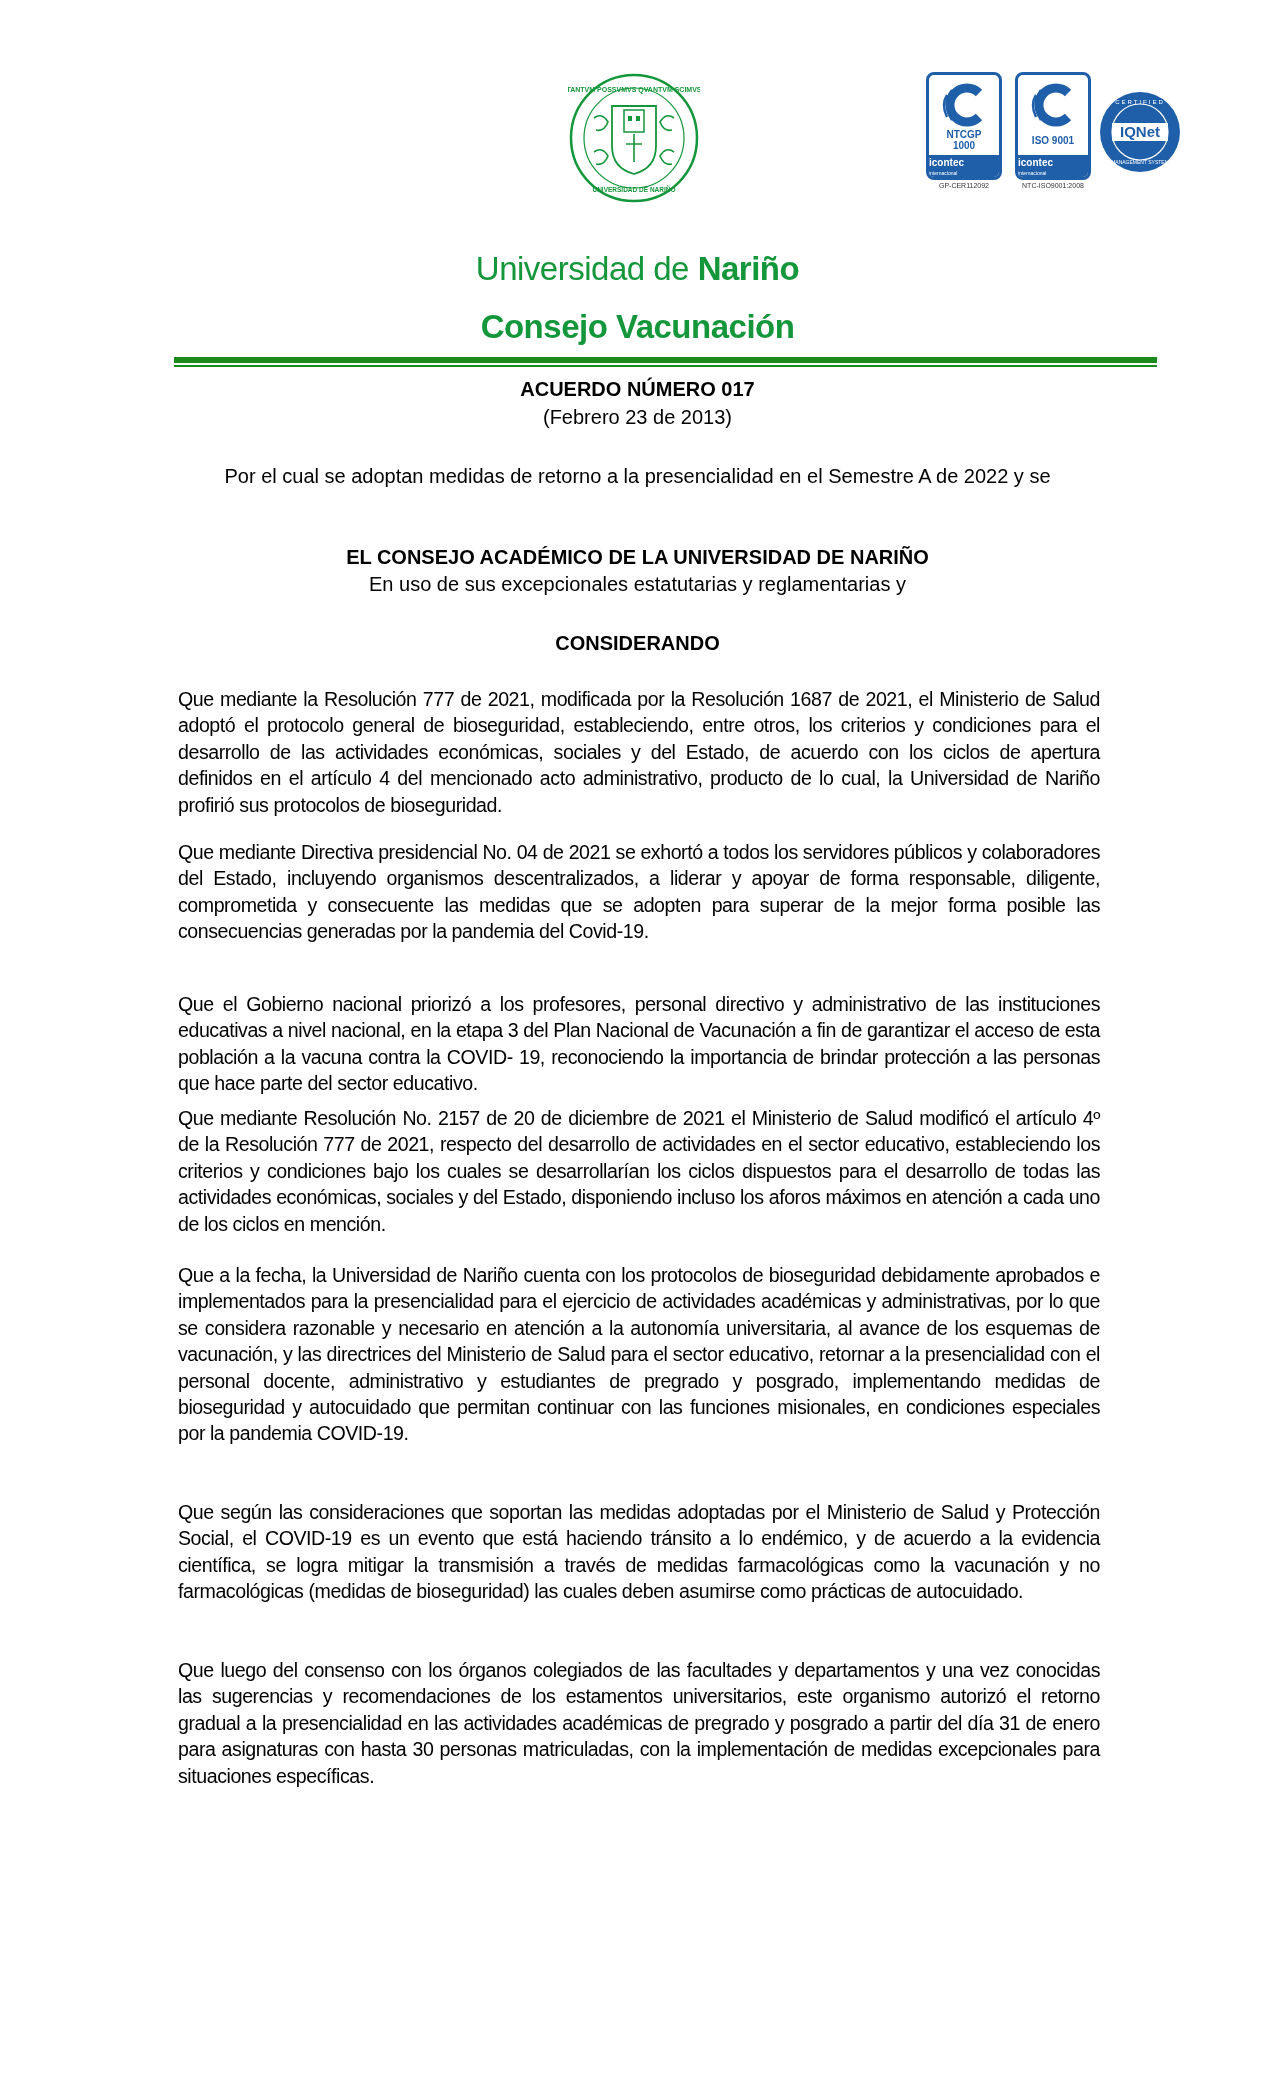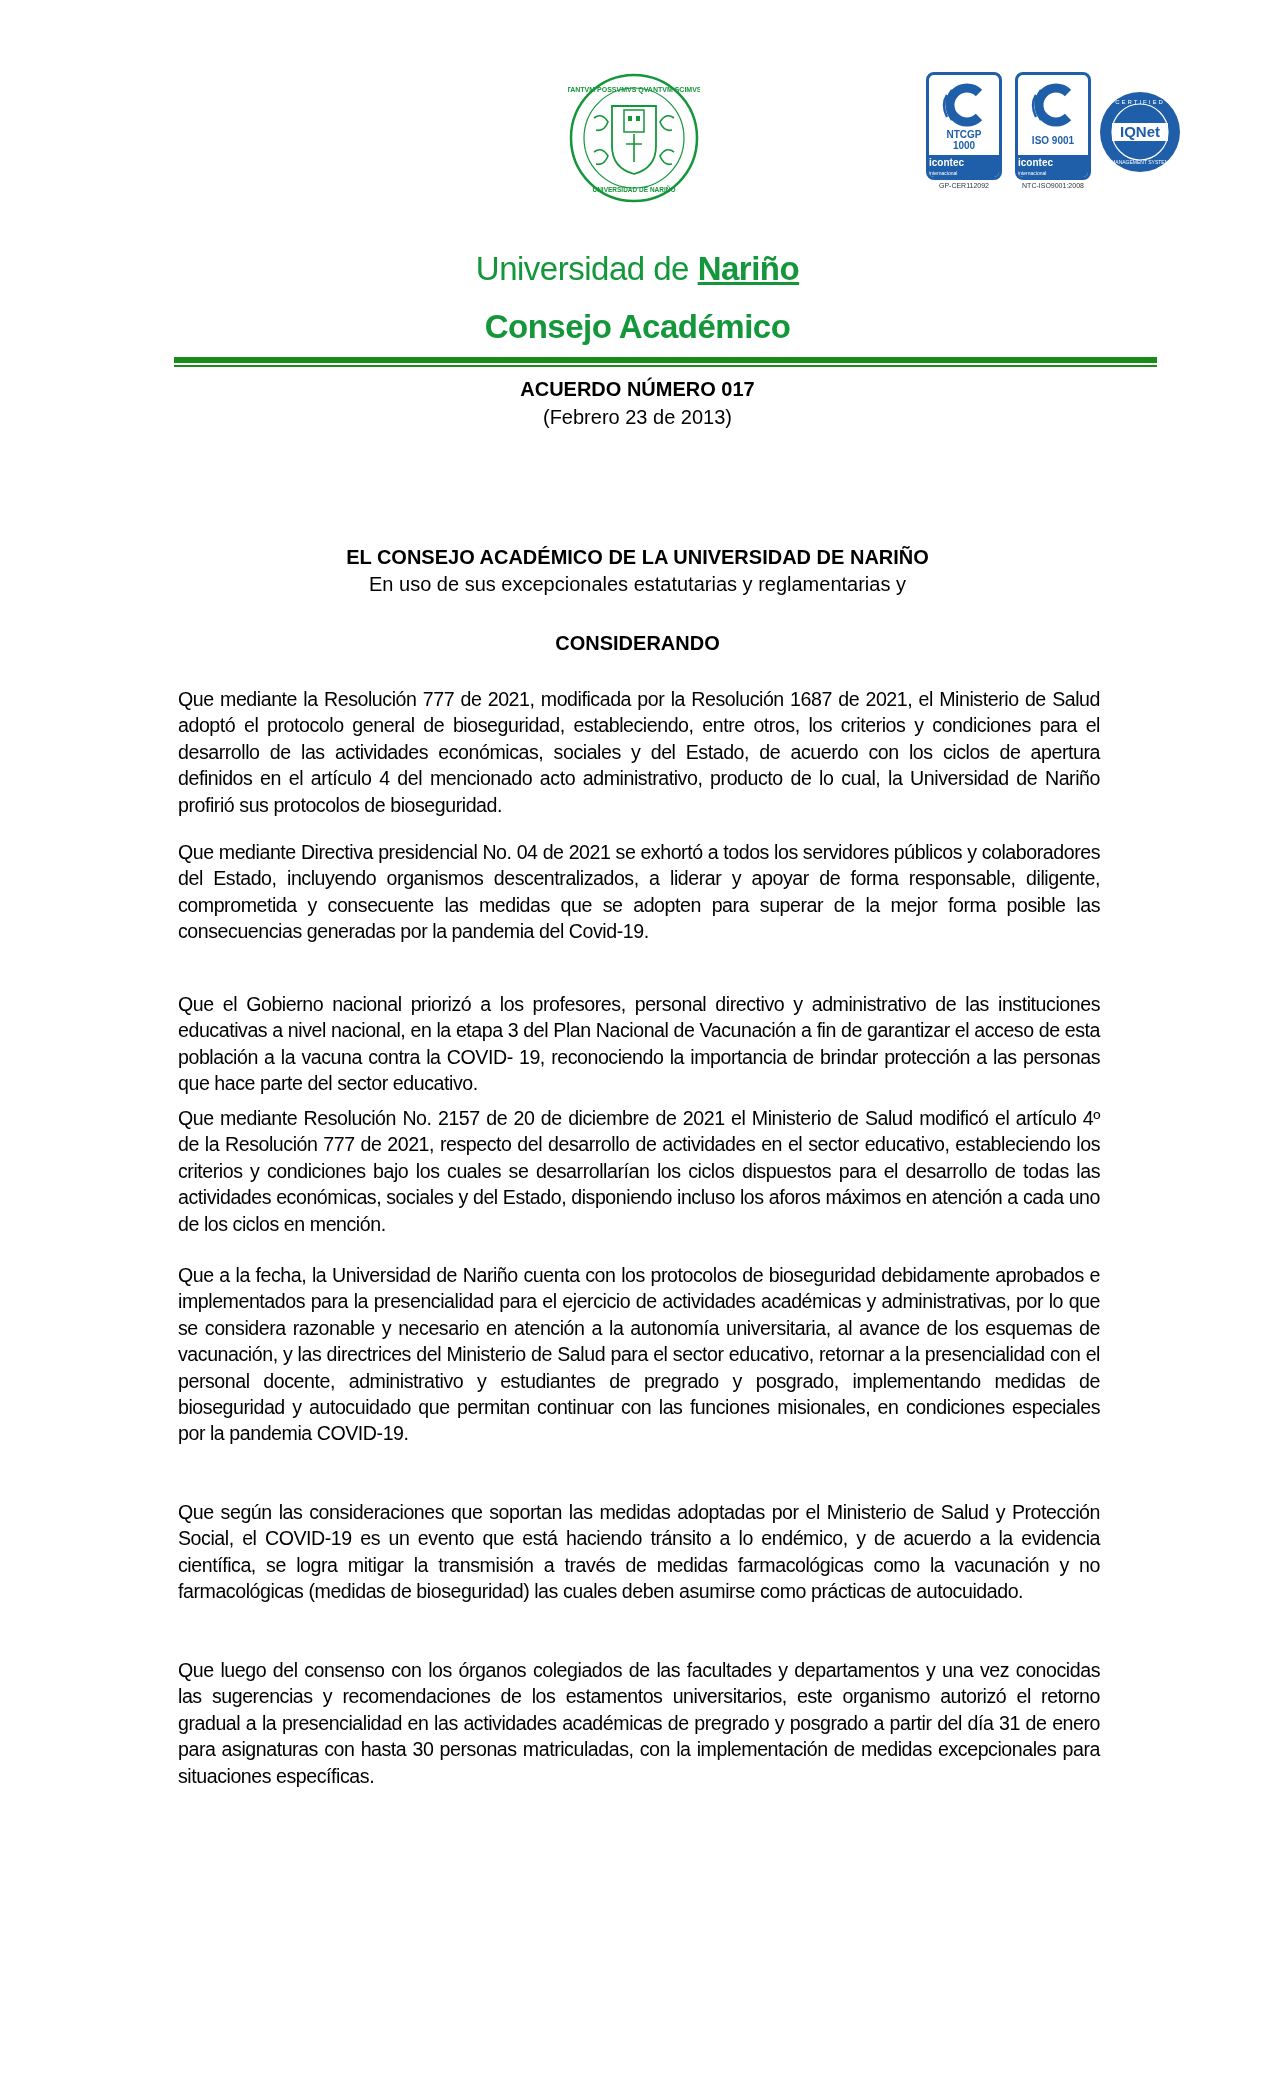--- a/index.html
+++ b/index.html
@@ -7,21 +7,21 @@
   .abs { position:absolute; }
   .seal { left:568px; top:72px; width:132px; height:132px; }
   .badge { top:72px; width:76px; height:108px; border:3px solid #1f5ea8; border-radius:8px; background:#fff; box-sizing:border-box; overflow:hidden; }
   .badge .c { position:absolute; left:10px; top:6px; width:52px; height:46px; }
   .badge .lbl { position:absolute; left:0; right:0; top:54px; text-align:center; font-family:"Liberation Sans", sans-serif; font-weight:bold; color:#1f5ea8; font-size:10px; line-height:11px; }
   .badge .foot { position:absolute; left:0; right:0; bottom:0; height:22px; background:#1f5ea8; color:#fff; font-family:"Liberation Sans", sans-serif; font-weight:bold; font-size:10px; text-align:left; line-height:16px; }
   .badge .foot small { display:block; font-size:5px; line-height:4px; font-weight:normal; }
   .badge-caption { top:182px; width:100px; text-align:center; font-family:"Liberation Sans", sans-serif; font-size:7px; color:#333; }
   .iqnet { left:1098px; top:90px; width:84px; height:84px; }
   .uni-title { left:0; width:1275px; top:250px; text-align:center; font-family:"Liberation Sans", sans-serif; font-size:33px; color:#14963a; letter-spacing:-0.5px; }
-  .uni-title b { font-weight:bold;text-decoration:underline; }
+  .uni-title b { font-weight:bold; }
   .council { left:0; width:1275px; top:308px; text-align:center; font-family:"Liberation Sans", sans-serif; font-weight:bold; font-size:33px; color:#14963a; letter-spacing:-0.5px; }
   .rule1 { left:174px; top:357px; width:983px; height:6px; background:#1a8a1a; }
   .rule2 { left:174px; top:365px; width:983px; height:2px; background:#1a8a1a; }
   .center { left:0; width:1275px; text-align:center; font-family:"Liberation Sans", sans-serif; font-size:20px; }
   .acuerdo { top:378px; font-weight:bold; }
   .fecha { top:406px; }
   .por { top:462px; line-height:28px; }
   .consejo { top:546px; font-weight:bold; }
   .uso { top:573px; }
   .considerando { top:632px; font-weight:bold; }
@@ -66,27 +66,27 @@
 <svg class="abs iqnet" viewBox="0 0 84 84">
   <circle cx="42" cy="42" r="40" fill="#1f5ea8"></circle>
   <circle cx="42" cy="42" r="28" fill="none" stroke="#fff" stroke-width="1.2"></circle>
   <rect x="14" y="33" width="56" height="18" fill="#fff"></rect>
   <text x="42" y="47" text-anchor="middle" font-family="Liberation Sans, sans-serif" font-size="15" font-weight="bold" fill="#1f5ea8">IQNet</text>
   <text x="42" y="14" text-anchor="middle" font-family="Liberation Sans, sans-serif" font-size="6" fill="#fff" letter-spacing="2">CERTIFIED</text>
   <text x="42" y="74" text-anchor="middle" font-family="Liberation Sans, sans-serif" font-size="5" fill="#fff">MANAGEMENT SYSTEM</text>
 </svg>
 
 <div class="abs uni-title"><span>Universidad de </span><b>Nariño</b></div>
-<div class="abs council">Consejo Académico</div>
+<div class="abs council">Consejo Vacunación</div>
 <div class="abs rule1"></div>
 <div class="abs rule2"></div>
 
 <div class="abs center acuerdo">ACUERDO NÚMERO 017</div>
 <div class="abs center fecha">(Febrero 23 de 2013)</div>
-<div class="abs center por"><br></div>
+<div class="abs center por"><span>Por el cual se adoptan medidas de retorno a la presencialidad en el Semestre A de 2022 y se</span><br></div>
 <div class="abs center consejo">EL CONSEJO ACADÉMICO DE LA UNIVERSIDAD DE NARIÑO</div>
 <div class="abs center uso">En uso de sus excepcionales estatutarias y reglamentarias y</div>
 <div class="abs center considerando">CONSIDERANDO</div>
 
 <p class="abs para" style="top:686px;margin:0;">Que mediante la Resolución 777 de 2021, modificada por la Resolución 1687 de 2021, el Ministerio de Salud adoptó el protocolo general de bioseguridad, estableciendo, entre otros, los criterios y condiciones para el desarrollo de las actividades económicas, sociales y del Estado, de acuerdo con los ciclos de apertura definidos en el artículo 4 del mencionado acto administrativo, producto de lo cual, la Universidad de Nariño profirió sus protocolos de bioseguridad.</p>
 <p class="abs para" style="top:839px;margin:0;">Que mediante Directiva presidencial No. 04 de 2021 se exhortó a todos los servidores públicos y colaboradores del Estado, incluyendo organismos descentralizados, a liderar y apoyar de forma responsable, diligente, comprometida y consecuente las medidas que se adopten para superar de la mejor forma posible las consecuencias generadas por la pandemia del Covid-19.</p>
 <p class="abs para" style="top:991px;margin:0;">Que el Gobierno nacional priorizó a los profesores, personal directivo y administrativo de las instituciones educativas a nivel nacional, en la etapa 3 del Plan Nacional de Vacunación a fin de garantizar el acceso de esta población a la vacuna contra la COVID- 19, reconociendo la importancia de brindar protección a las personas que hace parte del sector educativo.</p>
 <p class="abs para" style="top:1105px;margin:0;">Que mediante Resolución No. 2157 de 20 de diciembre de 2021 el Ministerio de Salud modificó el artículo 4º de la Resolución 777 de 2021, respecto del desarrollo de actividades en el sector educativo, estableciendo los criterios y condiciones bajo los cuales se desarrollarían los ciclos dispuestos para el desarrollo de todas las actividades económicas, sociales y del Estado, disponiendo incluso los aforos máximos en atención a cada uno de los ciclos en mención.</p>
 <p class="abs para" style="top:1262px;margin:0;">Que a la fecha, la Universidad de Nariño cuenta con los protocolos de bioseguridad debidamente aprobados e implementados para la presencialidad para el ejercicio de actividades académicas y administrativas, por lo que se considera razonable y necesario en atención a la autonomía universitaria, al avance de los esquemas de vacunación, y las directrices del Ministerio de Salud para el sector educativo, retornar a la presencialidad con el personal docente, administrativo y estudiantes de pregrado y posgrado, implementando medidas de bioseguridad y autocuidado que permitan continuar con las funciones misionales, en condiciones especiales por la pandemia COVID-19.</p>
 <p class="abs para" style="top:1499px;margin:0;">Que según las consideraciones que soportan las medidas adoptadas por el Ministerio de Salud y Protección Social, el COVID-19 es un evento que está haciendo tránsito a lo endémico, y de acuerdo a la evidencia científica, se logra mitigar la transmisión a través de medidas farmacológicas como la vacunación y no farmacológicas (medidas de bioseguridad) las cuales deben asumirse como prácticas de autocuidado.</p>

